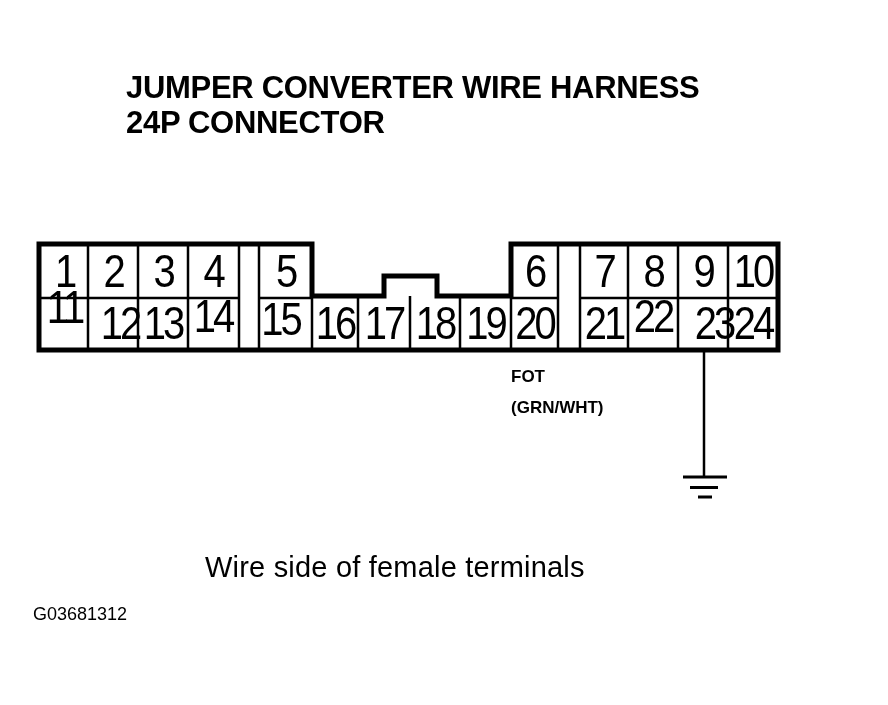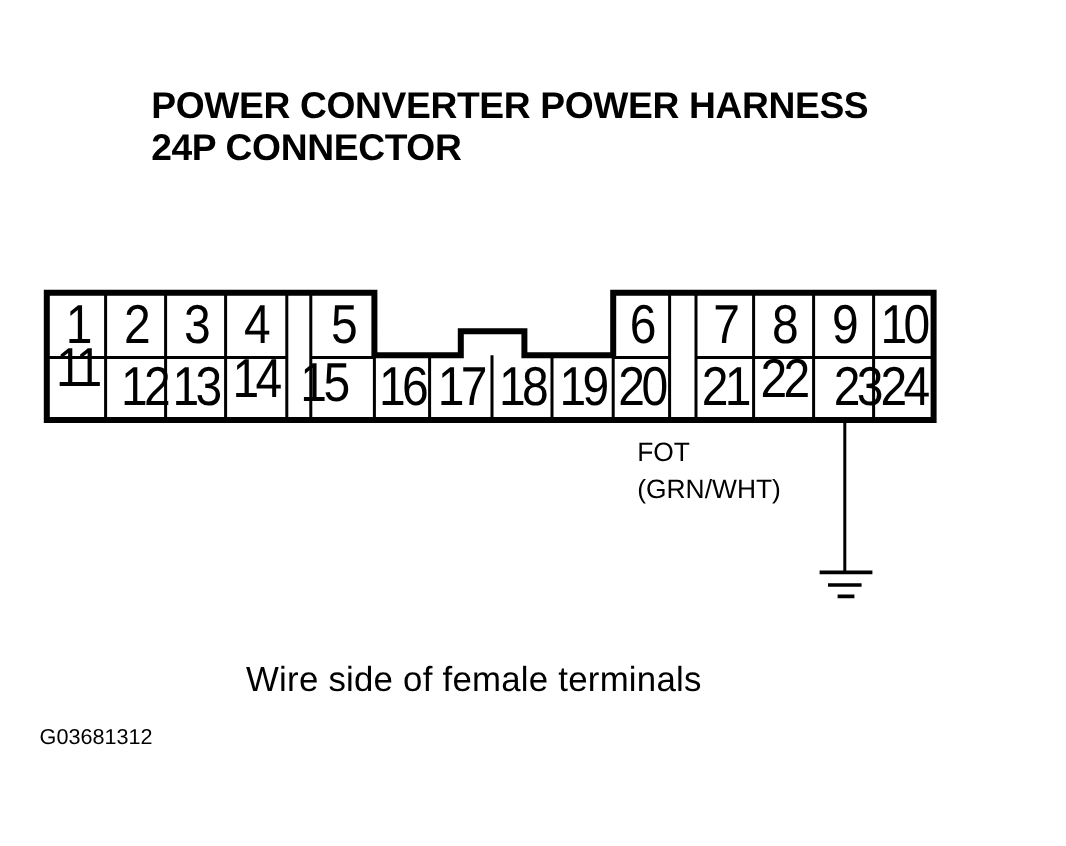--- a/index.html
+++ b/index.html
@@ -13,21 +13,21 @@
   .title{
     position:absolute;left:126px;top:70px;
     font-size:31px;font-weight:bold;line-height:35px;letter-spacing:-0.3px;
     white-space:nowrap;
   }
   .pin{
     position:absolute;display:flex;align-items:center;justify-content:center;
     font-size:40px;letter-spacing:-3px;color:#000;
   }
   .pin span{display:block;transform:scaleY(1.14);}
-  .lbl{position:absolute;font-weight:normal;font-size:22px;line-height:31px;white-space:nowrap;margin-left:20px;}
+  .lbl{position:absolute;font-weight:bold;font-size:17px;line-height:31px;white-space:nowrap;}
   .caption{
     position:absolute;left:205px;top:551px;
     font-size:29px;font-weight:normal;letter-spacing:0.2px;white-space:nowrap;
   }
   .figid{
     position:absolute;left:33px;top:604px;
     font-size:18px;font-weight:normal;white-space:nowrap;
   }
 </style>
 </head>
@@ -44,21 +44,21 @@
              M 239 244 V 350 M 259 244 V 350 M 558 244 V 350 M 580 244 V 350
              M 312 296 V 350 M 358 296 V 350 M 410 296 V 350 M 460 296 V 350 M 511 296 V 350
              M 39 298 H 239 M 259 298 H 312 M 511 298 H 558 M 580 298 H 778" fill="none" stroke="#000" stroke-width="2.5"></path>
 
     <path d="M 704 352 V 477" fill="none" stroke="#000" stroke-width="2.5"></path>
 
     <path d="M 683 477 H 727 M 690 487.5 H 718 M 698 497 H 712" fill="none" stroke="#000" stroke-width="3"></path>
   </svg>
 
   <div class="title">
-    <div>POWER CONVERTER POWER HARNESS</div>
+    <div>JUMPER CONVERTER WIRE HARNESS</div>
     <div>24P CONNECTOR</div>
   </div>
 
   <div class="pin" style="left:41px;top:246px;width:47px;height:50px">
       <span>1</span>
     </div>
   <div class="pin" style="left:88px;top:246px;width:50px;height:50px">
       <span>2</span>
     </div>
   <div class="pin" style="left:138px;top:246px;width:50px;height:50px">
@@ -91,21 +91,21 @@
     </div>
   <div class="pin" style="left:88px;top:298px;width:64px;height:50px">
       <span>12</span>
     </div>
   <div class="pin" style="left:138px;top:298px;width:50px;height:50px">
       <span>13</span>
     </div>
   <div class="pin" style="left:188px;top:298px;width:50px;height:37px">
       <span>14</span>
     </div>
-  <div class="pin" style="left:243px;top:298px;width:53px;height:42px">
+  <div class="pin" style="left:254px;top:298px;width:53px;height:42px">
       <span>15</span>
     </div>
   <div class="pin" style="left:312px;top:298px;width:46px;height:50px">
       <span>16</span>
     </div>
   <div class="pin" style="left:358px;top:298px;width:52px;height:50px">
       <span>17</span>
     </div>
   <div class="pin" style="left:410px;top:298px;width:50px;height:50px">
       <span>18</span>

